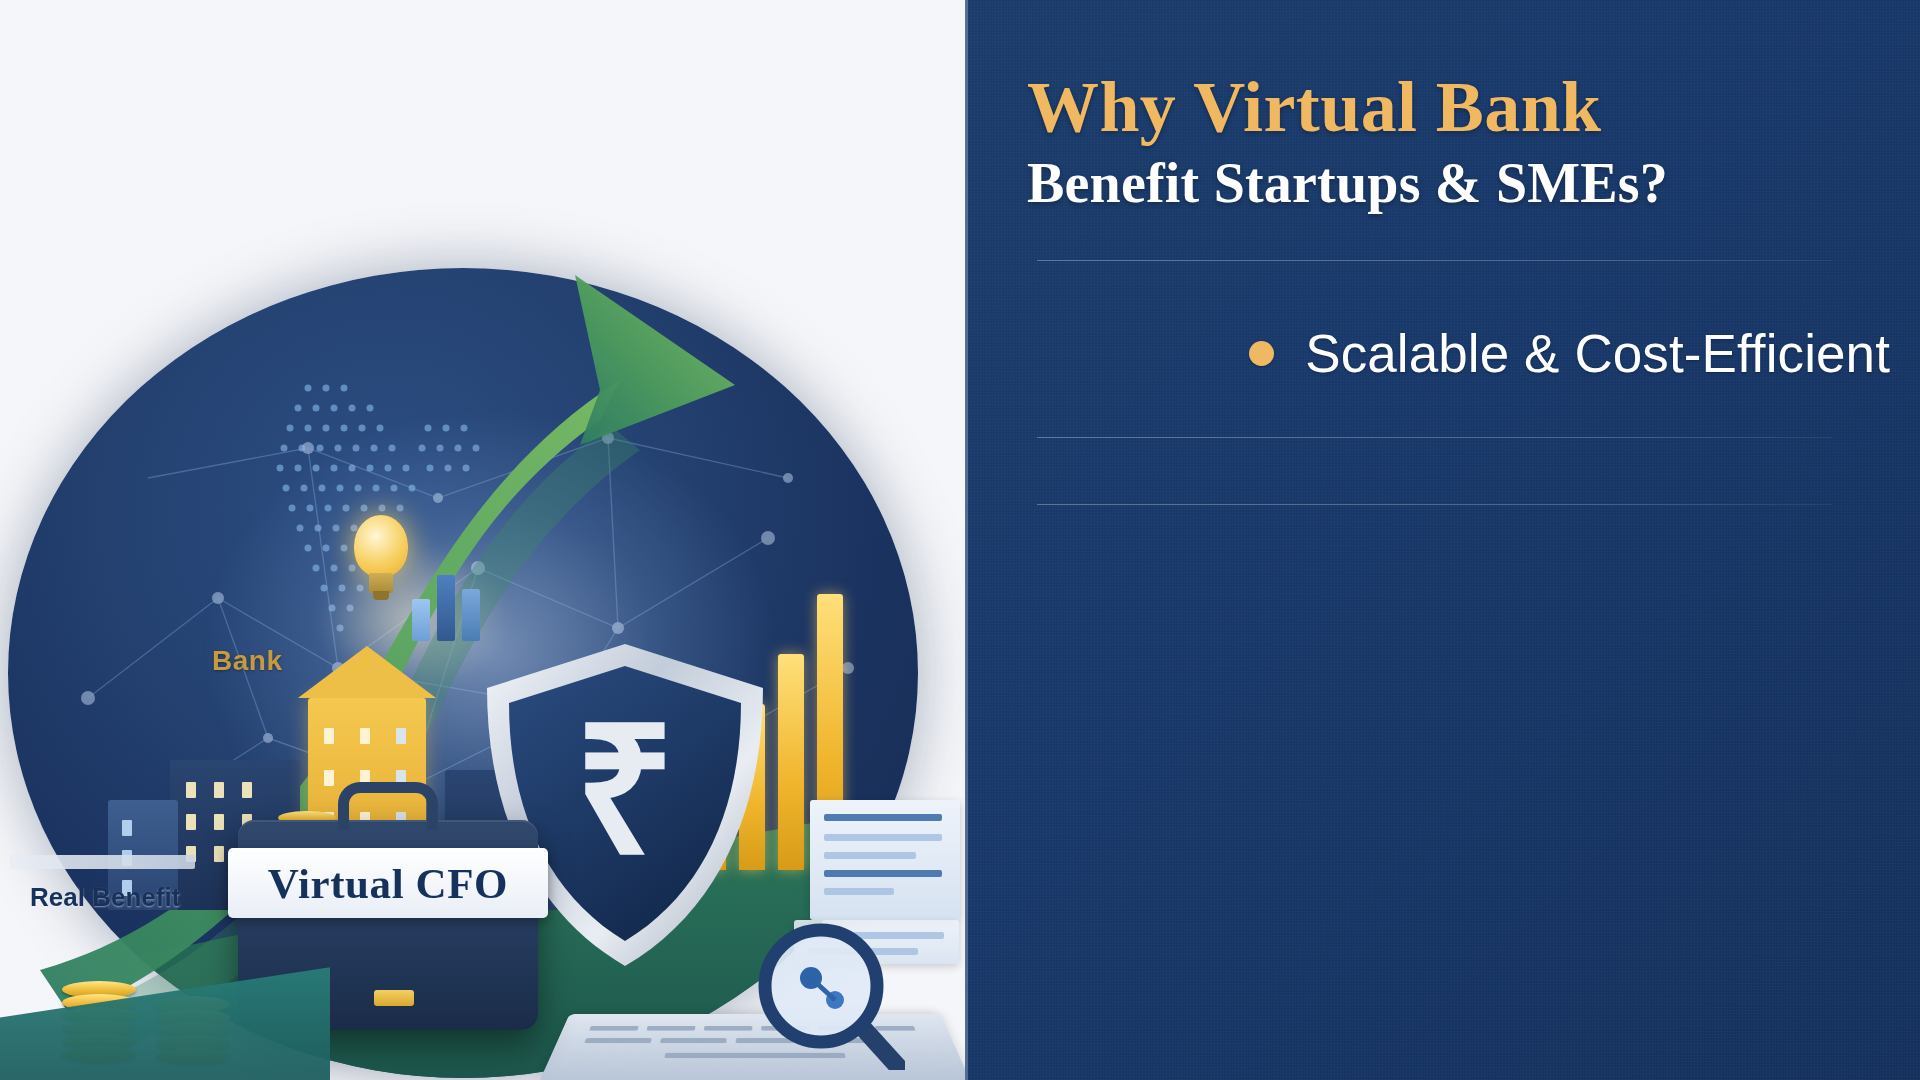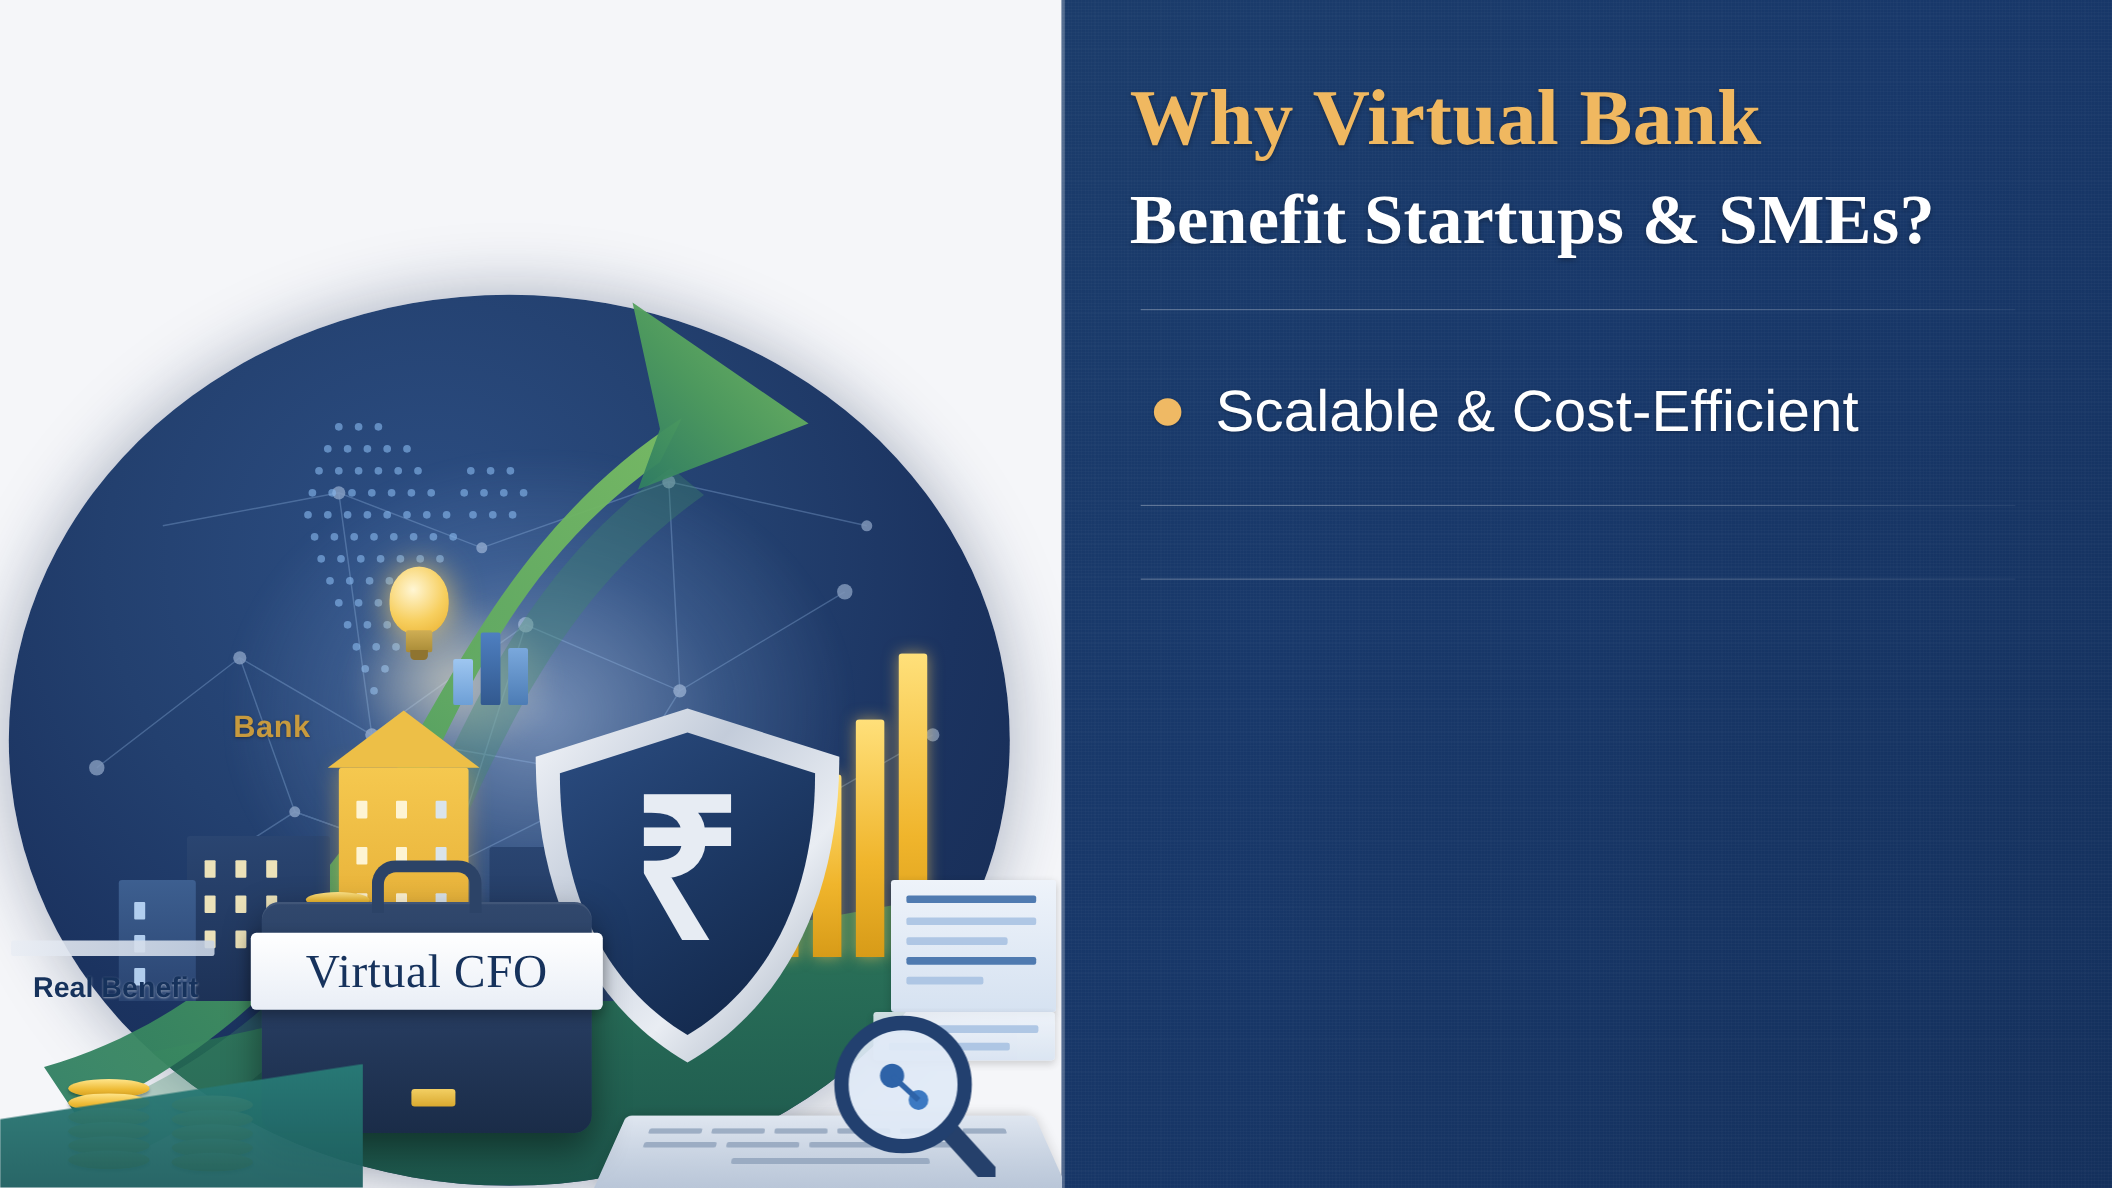--- a/index.html
+++ b/index.html
@@ -128,21 +128,21 @@
   }
   .case-plate{
     position:absolute; left:-10px; top:28px; width:320px; height:70px;
     background:linear-gradient(180deg,#ffffff,#e9eef6);
     border-radius:5px;
     box-shadow:0 4px 12px rgba(0,0,0,.32);
     display:flex; align-items:center; justify-content:center;
   }
   .case-plate span{
     font-family:"Liberation Serif", serif;
-    font-size:43px; color:#16325c; font-weight:400; letter-spacing:.6px;
+    font-size:43px; color:#16325c; font-weight:700; letter-spacing:.6px;
   }
   .case-latch{
     position:absolute; left:136px; bottom:24px; width:40px;height:16px;
     background:linear-gradient(180deg,#f3cf63,#d9a92f); border-radius:3px;
   }
 
   
   .coinstack{ position:absolute; }
   .coin{
     width:74px;height:17px; border-radius:50%;
@@ -197,41 +197,41 @@
     font-size:72px;
     line-height:1.05;
     color:#f0b860;
     letter-spacing:.4px;
     text-shadow:0 2px 5px rgba(0,0,0,.30);
     white-space:nowrap;
   }
   .title-line2{
     font-family:"Liberation Serif", serif;
     font-weight:700;
-    font-size:64px;
+    font-size:56px;
     line-height:1.18;
     color:#ffffff;
     letter-spacing:.2px;
     text-shadow:0 2px 5px rgba(0,0,0,.30);
     white-space:nowrap;
-    margin-top:16px;
+    margin-top:4px;
   }
   .rule{
     position:relative; z-index:2;
     height:1px; width:795px;
     background:linear-gradient(90deg,rgba(255,255,255,.30),rgba(255,255,255,.22) 70%,rgba(255,255,255,.06));
     margin:44px 0 0 10px;
   }
   .rule.r2{ margin-top:48px; }
   .rule.r3{ margin-top:66px; }
 
   .bullets{ position:relative; z-index:2; }
   .bullet{
     display:flex; align-items:flex-start; gap:31px;
-    margin-top:58px; margin-left:22px;
+    margin-top:58px; margin-left:22px;justify-content:flex-end;
   }
   .dot{
     flex:0 0 auto;
     width:25px;height:25px; border-radius:50%;
     background:#efb964;
     margin-top:22px;
     box-shadow:0 1px 3px rgba(0,0,0,.25);
   }
   .bullet-text{
     font-family:"Liberation Sans", sans-serif;

